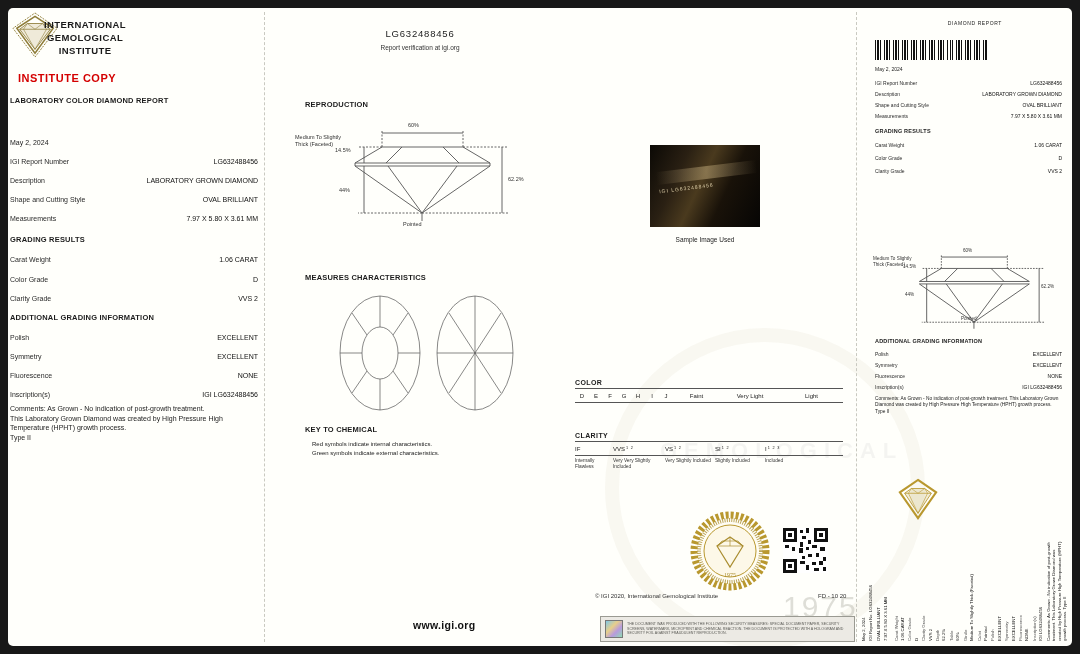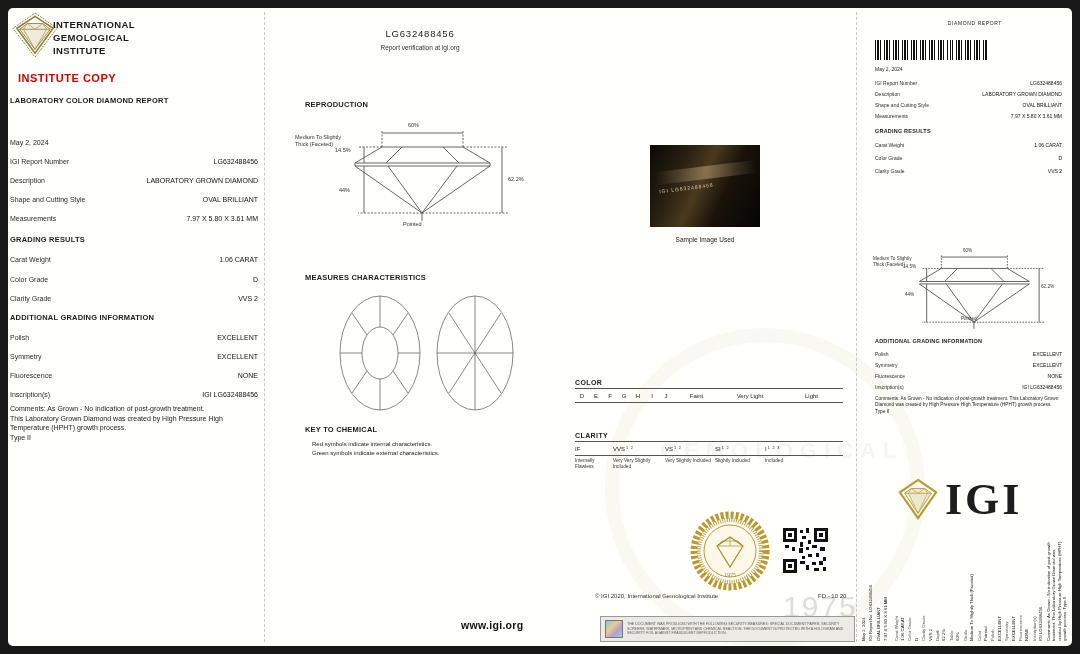--- a/index.html
+++ b/index.html
@@ -73,21 +73,21 @@
       <svg viewBox="0 0 48 48" width="46" height="46">
         <g fill="none" stroke="#8f7d3a">
           <path d="M24 1 L47 17 L24 47 L1 17 Z" stroke-width="1" stroke-dasharray="2 1.2"></path>
           <path d="M24 4.5 L43 17 L24 43 L5 17 Z" stroke-width="1.6"></path>
           <path d="M16 12 L32 12 L40 18 L24 39 L8 18 Z" stroke-width="0.9" fill="rgba(182,161,94,0.22)"></path>
           <line x1="8" y1="18" x2="40" y2="18" stroke-width="0.8"></line>
           <path d="M16 12 L12 18 M32 12 L36 18 M16 12 L24 18 L32 12 M12 18 L24 39 M36 18 L24 39" stroke-width="0.6"></path>
         </g>
       </svg>
     </div>
-    <div class="abs org-name" style="left:45px; top:10px;">
+    <div class="abs org-name" style="left:36px; top:10px;text-align:center;">
       <div>INTERNATIONAL</div>
       <div>GEMOLOGICAL</div>
       <div>INSTITUTE</div>
     </div>
     <div class="abs ecopy" style="left:10px; top:64px;">INSTITUTE COPY</div>
     <div class="abs hdr7" style="left:2px; top:88px;">LABORATORY COLOR DIAMOND REPORT</div>
 
     <div class="abs f7" style="left:2px; top:131px;">May 2, 2024</div>
 
     <div class="kv f7" style="left:2px; top:150px; width:248px;">
@@ -316,21 +316,21 @@
               <rect x="3.5" y="3.5" width="2" height="2"></rect>
               <rect x="23.5" y="3.5" width="2" height="2"></rect>
               <rect x="3.5" y="23.5" width="2" height="2"></rect>
             </g>
       </svg>
     </div>
 
     <div class="copyright" style="left:330px; top:585px;">© IGI 2020, International Gemological Institute</div>
     <div class="copyright" style="left:553px; top:585px;">FD - 10 20</div>
 
-    <div class="website" style="left:148px; top:611px;margin-left:48px;">www.igi.org</div>
+    <div class="website" style="left:148px; top:611px;">www.igi.org</div>
 
     <div class="security-bar" style="left:335px; top:608px; width:255px; height:26px;">
       <div class="holo"></div>
       <div class="security-text">THE DOCUMENT WAS PRODUCED WITH THE FOLLOWING SECURITY MEASURES: SPECIAL DOCUMENT PAPER, SECURITY SCREENS, WATERMARK, MICROPRINT AND CHEMICAL REACTION. THE DOCUMENT IS PROTECTED WITH A HOLOGRAM AND SECURITY FOIL AGAINST FRAUDULENT REPRODUCTION.</div>
     </div>
   </div>
 
   <div class="fold" style="left:848px;"></div>
 
   <div class="panel panel-stub">
@@ -427,21 +427,20 @@
     <div class="abs" style="left:40px; top:470px;">
       <svg viewBox="0 0 44 44" width="42" height="42">
         <g fill="none" stroke="#b9982f">
           <path d="M22 2 L41 15 L22 42 L3 15 Z" stroke-width="2.2"></path>
           <path d="M15 11 L29 11 L36 16 L22 37 L8 16 Z" stroke-width="0.9" fill="rgba(201,178,106,0.25)"></path>
           <line x1="8" y1="16" x2="36" y2="16" stroke-width="0.8"></line>
           <path d="M15 11 L12 16 M29 11 L32 16 M15 11 L22 16 L29 11 M12 16 L22 37 M32 16 L22 37" stroke-width="0.6"></path>
         </g>
       </svg>
     </div>
-    <div class="igi-word" style="left:88px; top:470px;">IGI</div>
 
     <div class="vrow" style="left:4px; top:527px; width:208px; height:106px;">
       <span class="vt">May 2, 2024</span>
       <span class="vt">IGI Report No. LG632488456</span>
       <span class="vt">OVAL BRILLIANT</span>
       <span class="vt" style="margin-right:3px;">7.97 X 5.80 X 3.61 MM</span>
       <span class="vpair">
             <span class="vt vlab">Carat Weight</span>
             <span class="vt">1.06 CARAT</span>
           </span>

